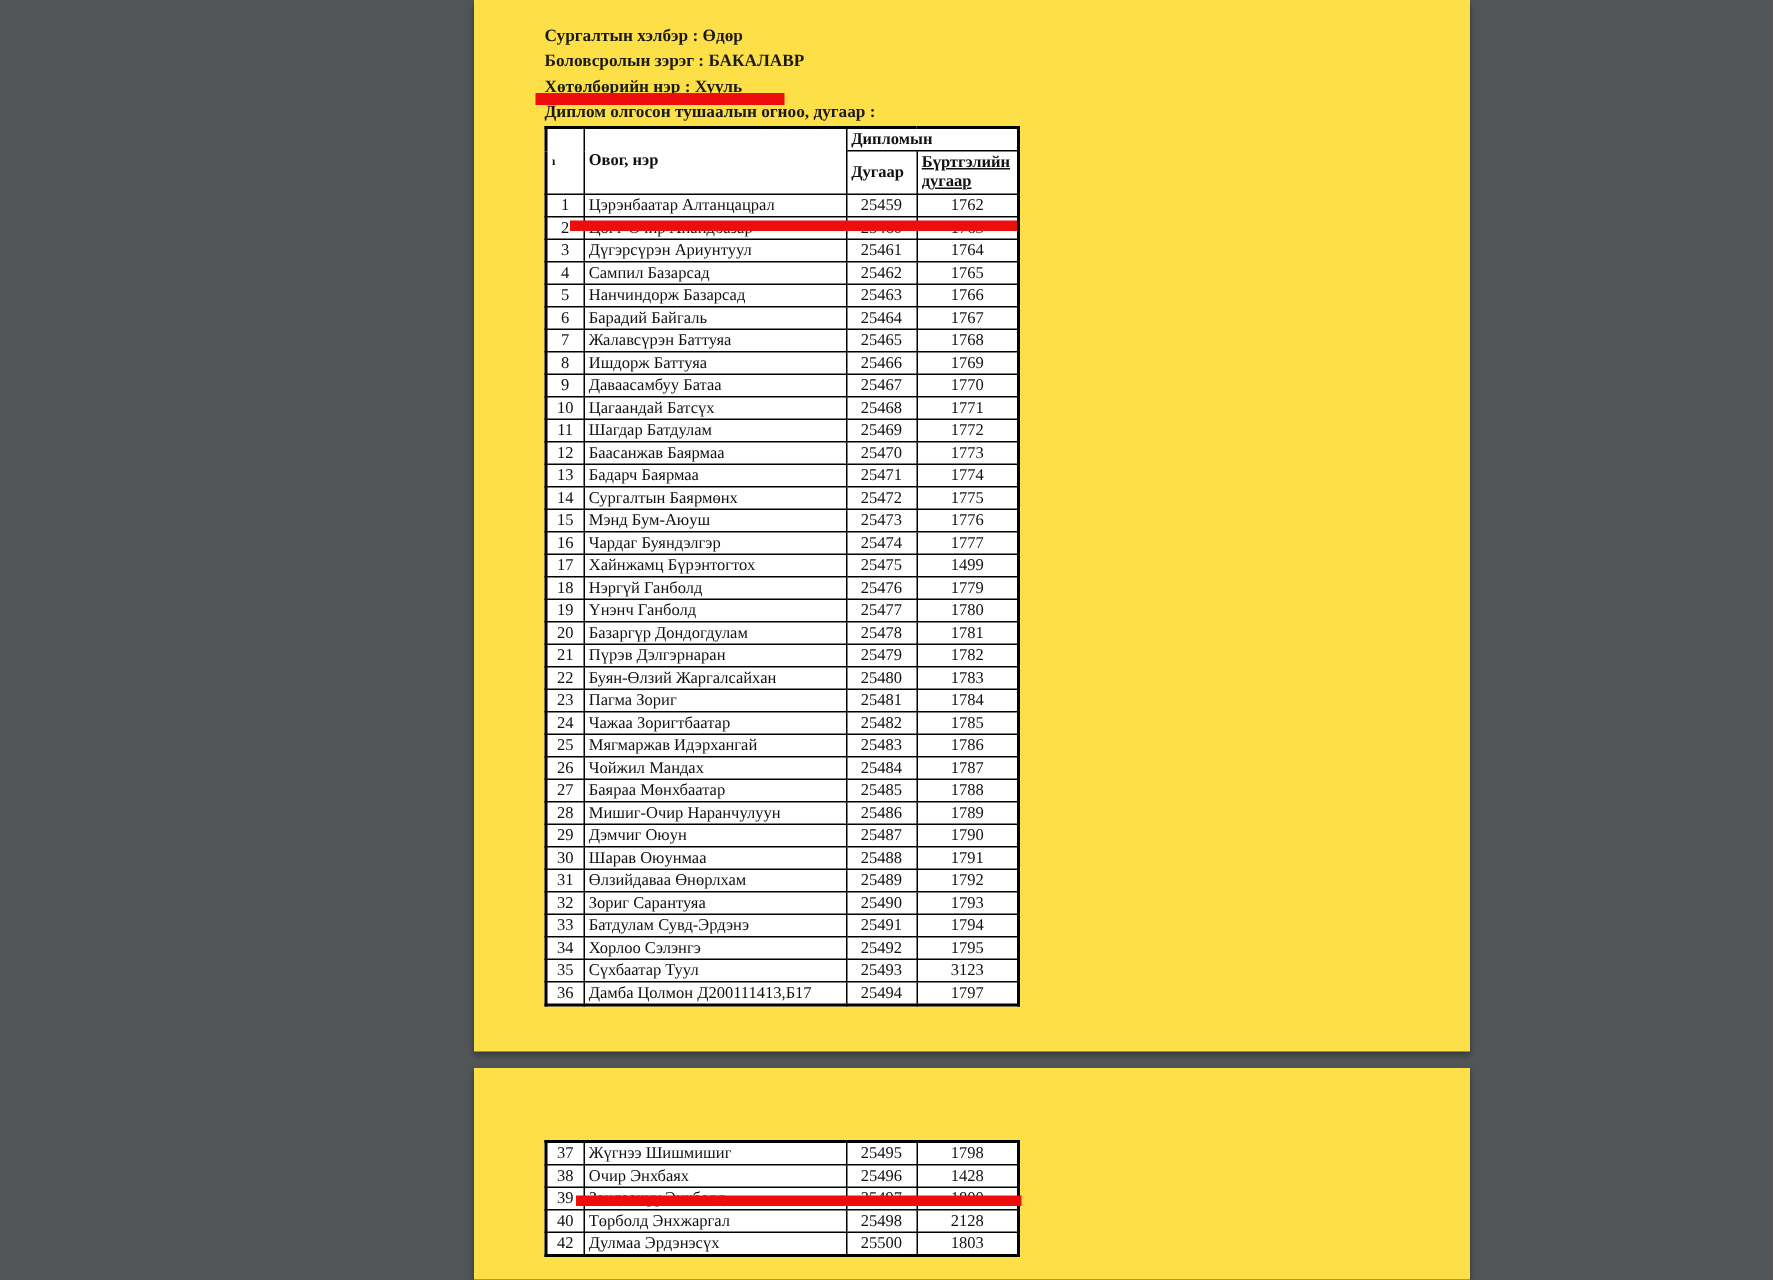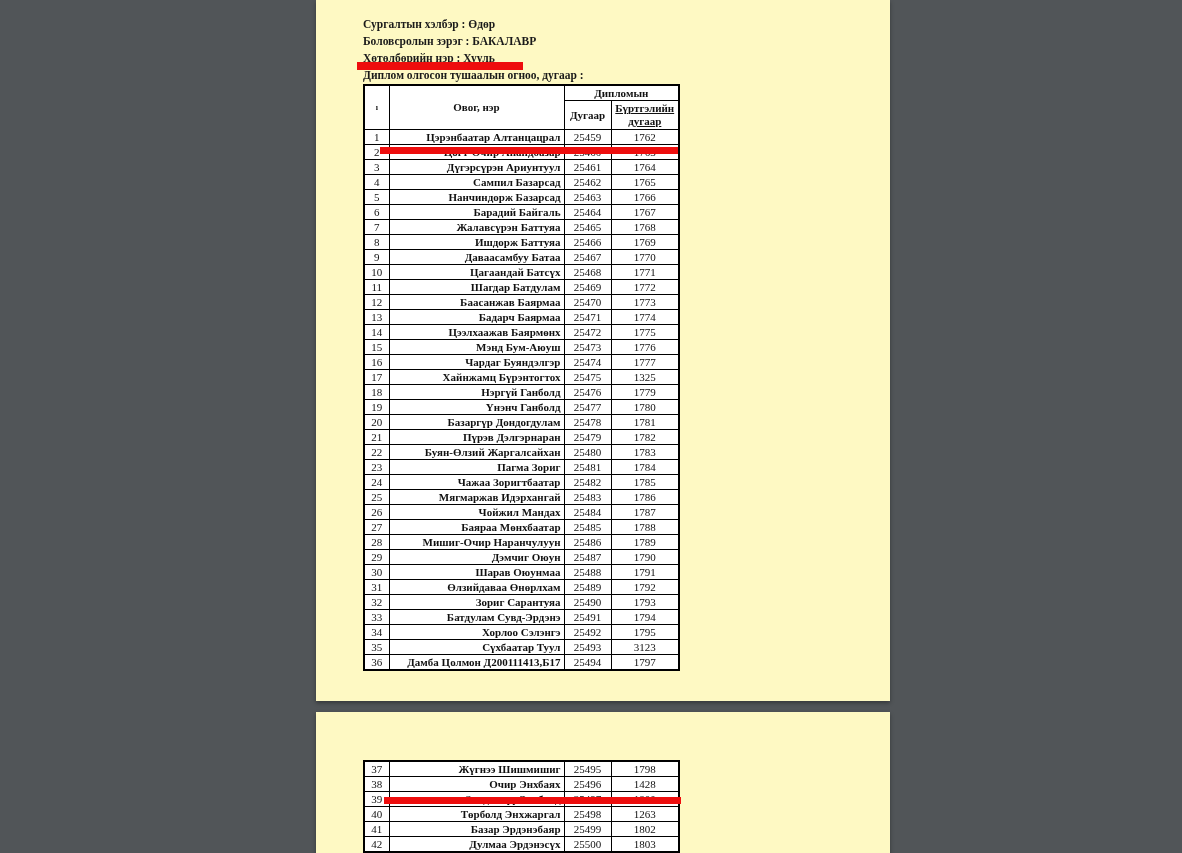--- a/index.html
+++ b/index.html
@@ -2,21 +2,21 @@
 <html><head>
 <meta charset="utf-8">
 <style>
   html,body{margin:0;padding:0;}
   body{
     width:1182px;height:853px;overflow:hidden;position:relative;
     background:#515558;
     font-family:"Liberation Serif", serif;
   }
   .page{
-    position:absolute;left:316px;width:574px;background:#fef9c3;
+    position:absolute;left:316px;width:664px;background:#fde047;
     box-shadow:0 2px 4px rgba(0,0,0,0.35);
   }
   #page1{top:0;height:701px;}
   #page2{top:712px;height:160px;}
   .doc-header{
     position:absolute;left:47px;top:16px;
     font-weight:bold;font-size:11.5px;line-height:17px;color:#1a1a1a;
     white-space:nowrap;
   }
   .redbar{position:absolute;z-index:5;}
@@ -33,28 +33,28 @@
   }
   #table-page1{top:84px;}
   #table-page2{top:48px;}
   .doc-table th,.doc-table td{
     border:1px solid #000;
     padding:0 3px;
     height:14px;line-height:13px;
     overflow:hidden;white-space:nowrap;
   }
   .doc-table thead th{
-    font-weight:bold;text-align:center;vertical-align:middle;
+    font-weight:bold;text-align:left;vertical-align:middle;
   }
   .doc-table thead tr.h1 th{height:14px;}
   .doc-table thead tr.h2 th{height:28px;}
   th.wrap{white-space:normal;line-height:13px;text-decoration:underline;}
   th.tiny{font-size:8px;}
   td.c0,td.c2,td.c3{text-align:center;}
-  td.c1{text-align:right;font-weight:bold;}
+  td.c1{text-align:left;}
 </style>
 </head>
 <body>
 
 <div class="page" id="page1">
   <div class="doc-header">
     <div>Сургалтын хэлбэр : Өдөр</div>
     <div>Боловсролын зэрэг : БАКАЛАВР</div>
     <div>Хөтөлбөрийн нэр : Хууль</div>
     <div>Диплом олгосон тушаалын огноо, дугаар :</div>
@@ -154,41 +154,41 @@
           <td class="c3">1773</td>
         </tr>
         <tr>
           <td class="c0">13</td>
           <td class="c1">Бадарч Баярмаа</td>
           <td class="c2">25471</td>
           <td class="c3">1774</td>
         </tr>
         <tr>
           <td class="c0">14</td>
-          <td class="c1">Цээлхаажав Баярмөнх</td>
+          <td class="c1">Сургалтын Баярмөнх</td>
           <td class="c2">25472</td>
           <td class="c3">1775</td>
         </tr>
         <tr>
           <td class="c0">15</td>
           <td class="c1">Мэнд Бум-Аюуш</td>
           <td class="c2">25473</td>
           <td class="c3">1776</td>
         </tr>
         <tr>
           <td class="c0">16</td>
           <td class="c1">Чардаг Буяндэлгэр</td>
           <td class="c2">25474</td>
           <td class="c3">1777</td>
         </tr>
         <tr>
           <td class="c0">17</td>
           <td class="c1">Хайнжамц Бүрэнтогтох</td>
           <td class="c2">25475</td>
-          <td class="c3">1325</td>
+          <td class="c3">1499</td>
         </tr>
         <tr>
           <td class="c0">18</td>
           <td class="c1">Нэргүй Ганболд</td>
           <td class="c2">25476</td>
           <td class="c3">1779</td>
         </tr>
         <tr>
           <td class="c0">19</td>
           <td class="c1">Үнэнч Ганболд</td>
@@ -327,27 +327,21 @@
         <tr>
           <td class="c0">39</td>
           <td class="c1">Зандаахүү Энхболд</td>
           <td class="c2">25497</td>
           <td class="c3">1800</td>
         </tr>
         <tr>
           <td class="c0">40</td>
           <td class="c1">Төрболд Энхжаргал</td>
           <td class="c2">25498</td>
-          <td class="c3">1263</td>
-        </tr>
-        <tr>
-          <td class="c0">41</td>
-          <td class="c1">Базар Эрдэнэбаяр</td>
-          <td class="c2">25499</td>
-          <td class="c3">1802</td>
+          <td class="c3">2128</td>
         </tr>
         <tr>
           <td class="c0">42</td>
           <td class="c1">Дулмаа Эрдэнэсүх</td>
           <td class="c2">25500</td>
           <td class="c3">1803</td>
         </tr>
       </tbody>
   </table>
   <div class="redbar" id="redbar-row39" style="background: rgb(238, 13, 13);"></div>

